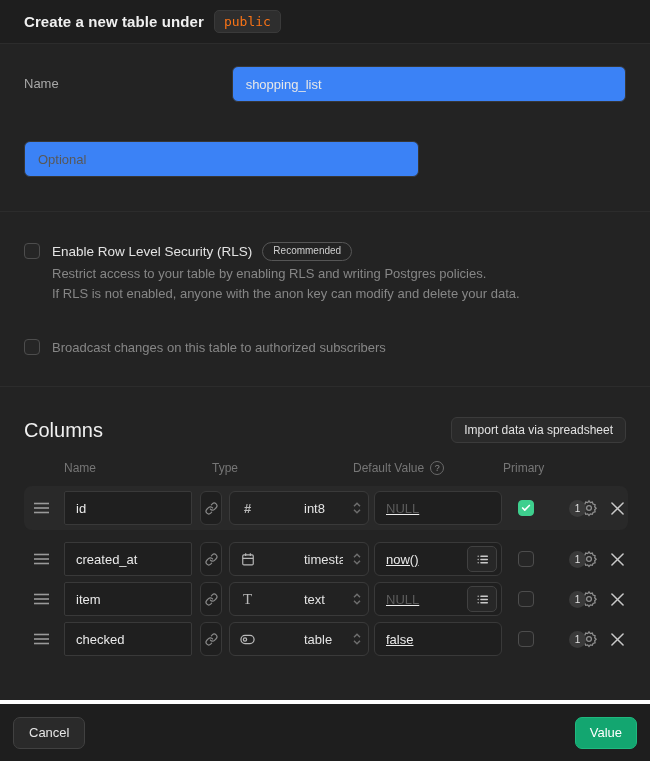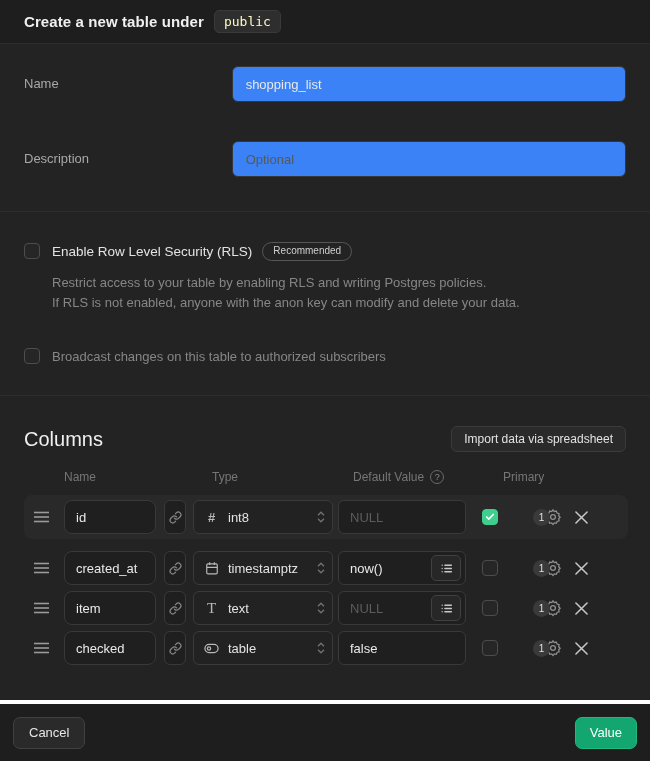--- a/index.html
+++ b/index.html
@@ -15,21 +15,21 @@
 
   
   .hdr {
     height:44px; flex:0 0 44px; background:#1e1e1e;
     border-bottom:1px solid #2c2c2c;
     display:flex; align-items:center; padding:0 24px; gap:10px;
   }
   .hdr-title { font-size:15px; font-weight:700; color:#f0f0f0; letter-spacing:.1px; }
   .schema-badge {
     font-family:"DejaVu Sans Mono","Liberation Mono",monospace;
-    font-size:13px; color:#fef9c3; background:#2e2e2e;
+    font-size:13px; color:#f97316; background:#2e2e2e;
     border:1px solid #3a3a3a; border-radius:5px; padding:4px 9px; line-height:1;
   }
 
   
   .sec-form { padding:22px 24px 34px 24px; border-bottom:1px solid #2c2c2c; }
   .field-row { display:flex; align-items:flex-start; }
   .field-row + .field-row { margin-top:39px; }
   .field-label { width:208px; padding-top:10px; color:#a8a8a8; font-size:13px; }
   .txt-input {
     width:395px; height:36px; background:#3b82f6;
@@ -40,21 +40,21 @@
   .txt-input::placeholder { color:#585858; }
 
   
   .sec-toggles { padding:30px 24px 28px 24px; border-bottom:1px solid #2c2c2c; }
   .toggle-block { display:flex; gap:12px; }
   .toggle-block + .toggle-block { margin-top:34px; }
   .chk {
     width:16px; height:16px; border:1px solid #4d4d4d; border-radius:4px;
     background:#262626; margin-top:1px; flex:0 0 16px; cursor:pointer;
   }
-  .toggle-body { display:flex; flex-direction:column; gap:12px; }
+  .toggle-body { display:flex; flex-direction:column; gap:3px; }
   .toggle-title-row { display:flex; align-items:center; gap:10px; }
   .toggle-title { color:#e3e3e3; font-size:13.5px; }
   .pill {
     border:1px solid #565656; border-radius:999px; color:#cfcfcf;
     font-size:10px; padding:2px 10px 3px; line-height:1.2;
   }
   .toggle-desc { color:#868686; font-size:13px; line-height:20px; }
 
   
   .sec-columns { padding:30px 24px 12px 24px; flex:1; }
@@ -75,41 +75,42 @@
   .help-circ {
     width:14px; height:14px; border:1.2px solid #6a6a6a; border-radius:50%;
     color:#8a8a8a; font-size:9px; display:flex; align-items:center; justify-content:center;
   }
   .col-rows { margin-top:11px; }
   .col-row { display:flex; align-items:center; width:604px; }
   .col-row.hl { background:#292929; border-radius:8px; padding:5px 0; margin-bottom:12px; }
   .col-row.plain + .col-row.plain { margin-top:6px; }
   .drag-cell { width:40px; display:flex; justify-content:flex-start; padding-left:10px; color:#9a9a9a; cursor:grab; }
   .cell-input {
-    width:92px; height:34px; background:#1f1f1f; border:1px solid #393939;
-    border-radius:8px; color:#eaeaea; font-size:13px; padding:0 11px; outline:none;
+    width:128px; height:34px; background:#1f1f1f; border:1px solid #393939;
+    border-radius:2px; color:#eaeaea; font-size:13px; padding:0 11px; outline:none;
     font-family:"Liberation Sans", sans-serif;
   }
   .link-btn {
     width:22px; height:34px; margin-left:8px; background:#1f1f1f;
     border:1px solid #393939; border-radius:6px; color:#8a8a8a;
     display:flex; align-items:center; justify-content:center; cursor:pointer;
   }
   .type-select {
     width:140px; height:34px; margin-left:7px; background:#222222;
     border:1px solid #3a3a3a; border-radius:6px; display:flex; align-items:center;
     padding:0 6px 0 10px; gap:9px; cursor:pointer; overflow:hidden;
   }
   .type-icon { color:#b9b9b9; width:15px; flex:0 0 15px; display:flex; align-items:center; justify-content:center; font-size:13px; font-weight:700; }
-  .type-label { color:#e3e3e3; font-size:13px; flex:1; white-space:nowrap; overflow:hidden; }
+  .type-label { color:#e3e3e3; font-size:13px; flex:1; white-space:nowrap; overflow:hidden;margin-left:40px; }
   .chevrons { color:#6d6d6d; flex:0 0 10px; display:flex; }
   .default-wrap {
     width:128px; height:34px; margin-left:5px; background:#1f1f1f;
     border:1px solid #393939; border-radius:6px; display:flex; align-items:center;
     padding:0 4px 0 11px;
+    text-decoration:underline;
   }
   .default-wrap input {
     flex:1; min-width:0; background:transparent; border:none; outline:none;
     color:#eaeaea; font-size:13px; font-family:"Liberation Sans", sans-serif;
   }
   .default-wrap input::placeholder { color:#5c5c5c; }
   .menu-btn {
     width:30px; height:26px; background:#272727; border:1px solid #414141;
     border-radius:5px; color:#c9c9c9; display:flex; align-items:center;
     justify-content:center; cursor:pointer; flex:0 0 30px;
@@ -158,21 +159,20 @@
     <span class="hdr-title">Create a new table under</span>
     <span class="schema-badge">public</span>
   </div>
 
   <div class="sec-form">
     <div class="field-row">
       <div class="field-label">Name</div>
       <input class="txt-input" value="shopping_list" style="">
     </div>
     <div class="field-row">
-      <div class="field-label">Description</div>
       <input class="txt-input" placeholder="Optional" style="">
     </div>
   </div>
 
   <div class="sec-toggles">
     <div class="toggle-block">
       <div class="chk"></div>
       <div class="toggle-body">
         <div class="toggle-title-row">
           <span class="toggle-title">Enable Row Level Security (RLS)</span>

